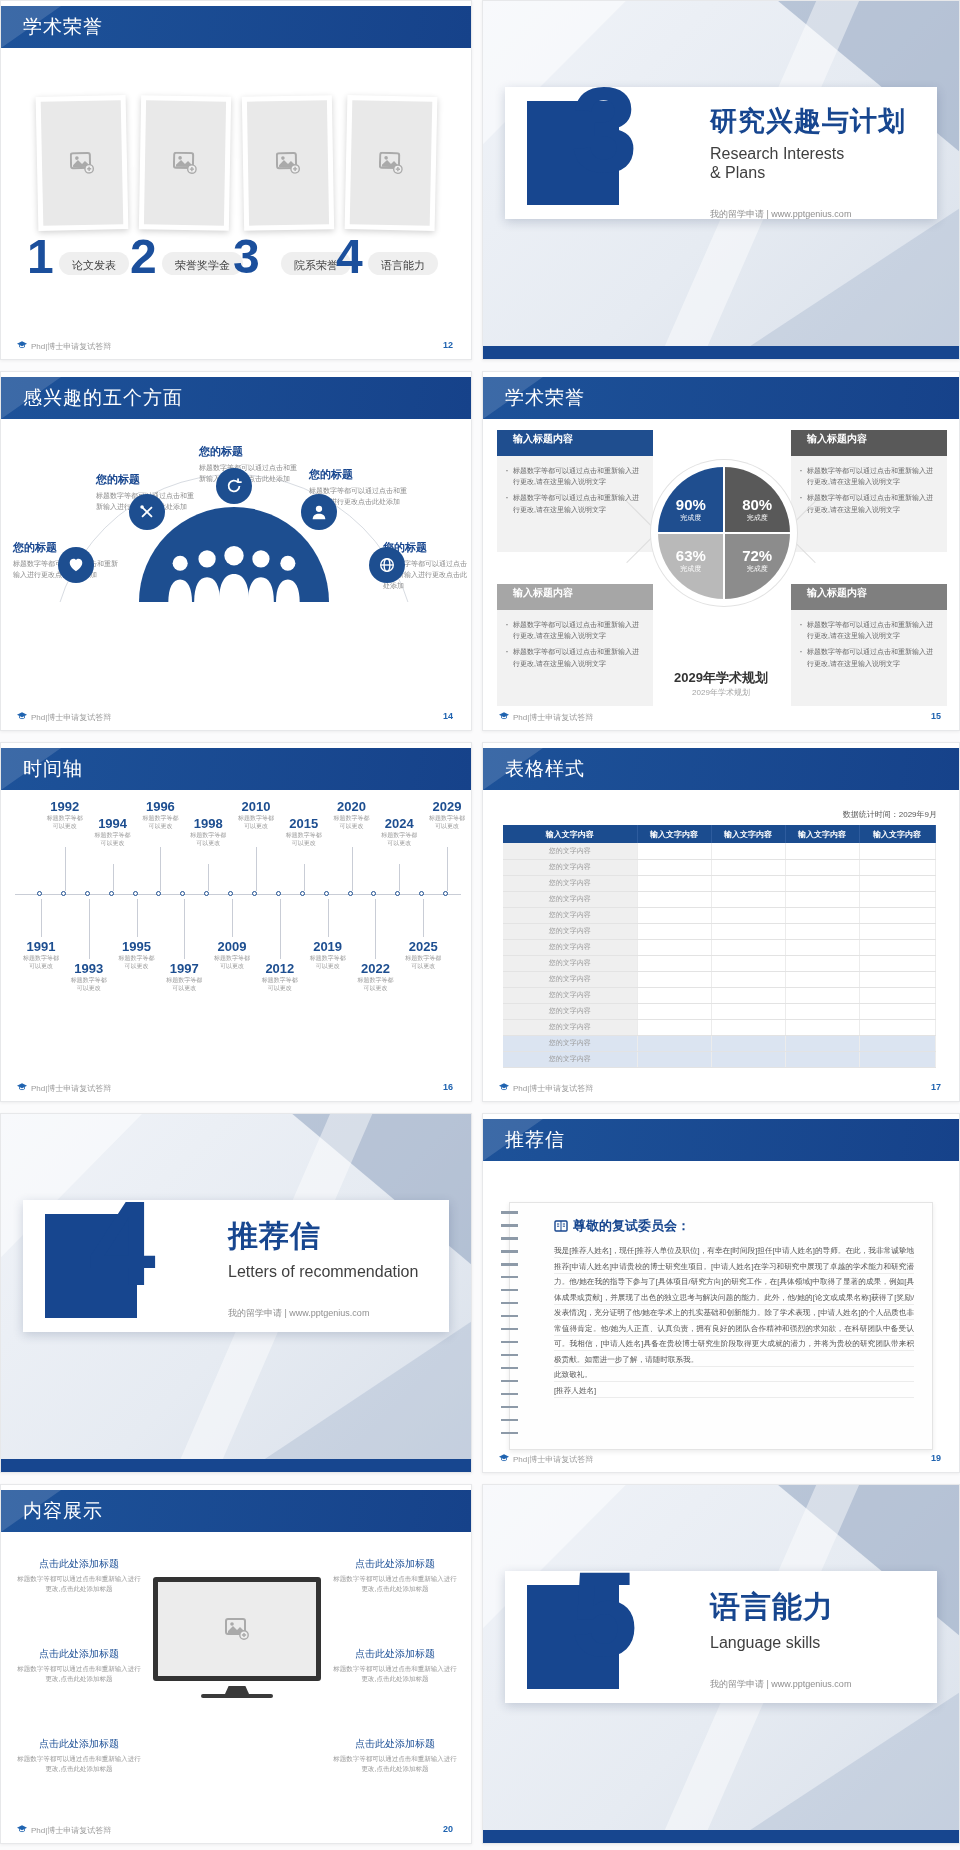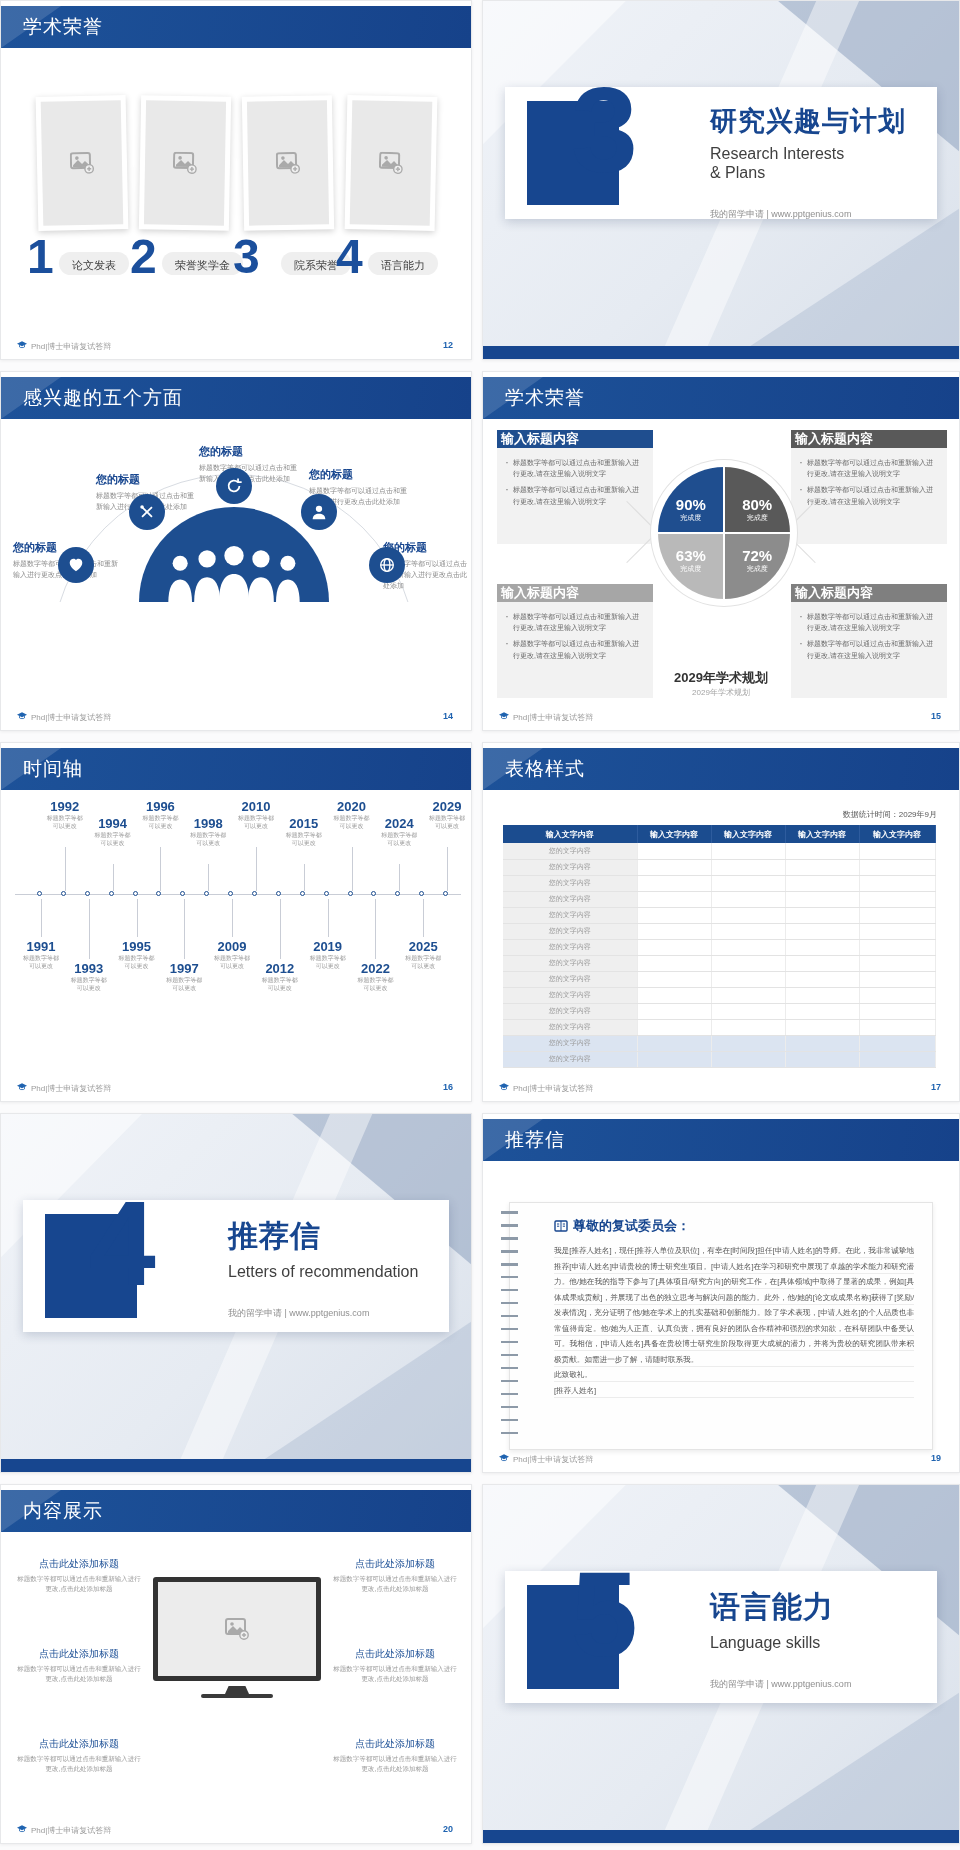--- a/index.html
+++ b/index.html
@@ -42,21 +42,21 @@
 .s14t{font-size:11px;font-weight:bold;color:#17468f;margin-bottom:4px}
 .s14x{font-size:7px;color:#8c8c8c;line-height:1.55}
 .arcwrap{position:absolute;left:0;top:95px;width:472px;height:135px;overflow:hidden;pointer-events:none}
 .arc{position:absolute;left:50px;top:7px;width:366px;height:366px;border-radius:50%;border:1px solid #d8dce2}
 .semi{position:absolute;left:138px;top:135px;width:190px;height:95px;border-radius:190px 190px 0 0;background:#1d4e90}
 .ppl{position:absolute;left:50%;bottom:0;transform:translateX(-50%);width:140px;height:56px}
 .icn{position:absolute;width:36px;height:36px;border-radius:50%;background:#1d4e90;display:flex;align-items:center;justify-content:center}
 .icn svg{width:18px;height:18px}
 
 .box{position:absolute;width:156px}
-.box-h{height:18px;color:#fff;font-size:13px;font-weight:bold;line-height:18px;padding-left:4px}
+.box-h{height:26px;color:#fff;font-size:10px;font-weight:bold;line-height:18px;padding-left:16px}
 .box-h.c-tl{background:#1f4e8f}.box-h.c-tr{background:#595959}.box-h.c-bl{background:#a6a6a6}.box-h.c-br{background:#7f7f7f}
 .box-b{background:#f2f2f2;padding:9px 9px 9px 9px;min-height:96px}
 .blt{position:relative;font-size:7px;color:#6a6a6a;line-height:1.6;padding-left:7px;margin-bottom:5px}
 .blt:before{content:"·";position:absolute;left:0;top:0;font-weight:bold}
 .ring{position:absolute;left:168px;top:88px;width:146px;height:146px;border-radius:50%;background:#fff;box-shadow:0 0 0 1px #e2e2e2}
 .pie{position:absolute;inset:7px;border-radius:50%;background:conic-gradient(#595959 0 90deg,#8c8c8c 90deg 180deg,#b9b9b9 180deg 270deg,#1f4e8f 270deg 360deg)}
 .pie:before{content:"";position:absolute;left:50%;top:0;bottom:0;width:2px;margin-left:-1px;background:#fff}
 .pie:after{content:"";position:absolute;top:50%;left:0;right:0;height:2px;margin-top:-1px;background:#fff}
 .q{position:absolute;color:#fff;text-align:center;line-height:1}
 .q b{font-size:15px;display:block}

